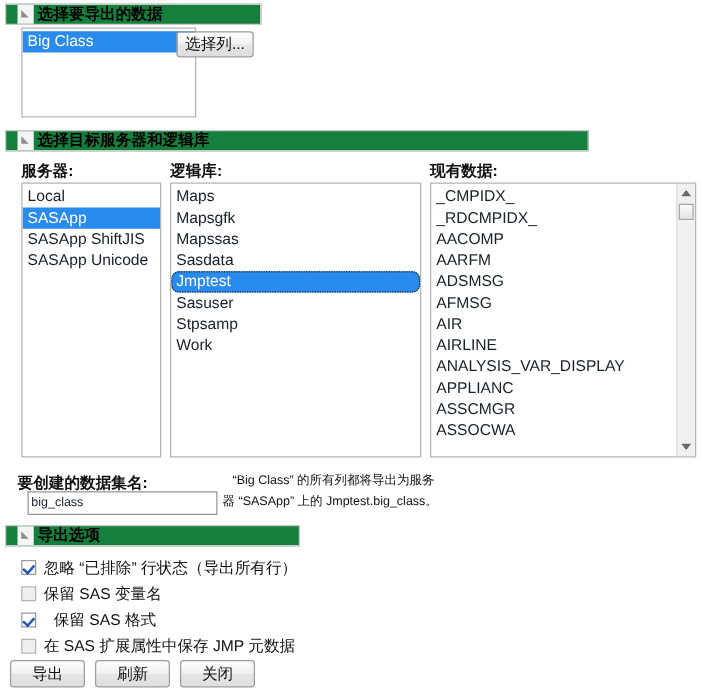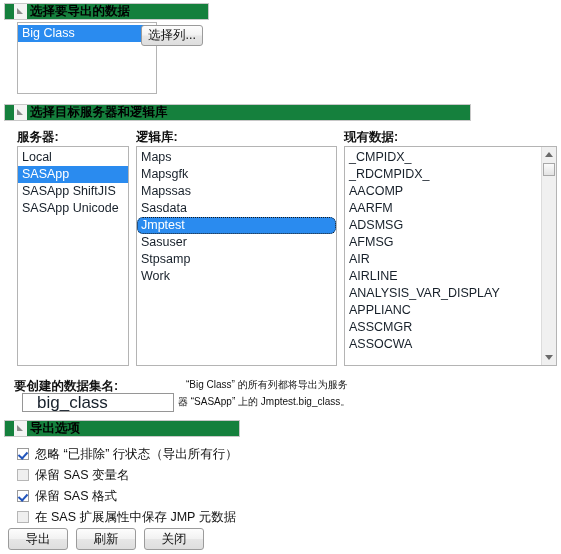--- a/index.html
+++ b/index.html
@@ -108,24 +108,24 @@
     white-space: nowrap;
     position: absolute;
     font-family: "Liberation Sans", "DejaVu Sans", sans-serif;
   }
 
   
   .textinput {
     background: #ffffff;
     border: 1px solid #969696;
     box-sizing: border-box;
-    font-size: 17px;
+    font-size: 10px;
     font-family: "Liberation Sans", "DejaVu Sans", sans-serif;
     color: #16202b;
-    padding: 0 14px;
+    padding: 0 2px;
     position: absolute;
     outline: none;
   }
 
   
   .desc {
     position: absolute;
     font-size: 10px;
     line-height: 17px;
     color: #111111;
@@ -295,21 +295,21 @@
 </div>
 
 <div class="check-row" style="left:17px; top:446px;">
   <span class="cbox checked"></span>
   <span class="check-label">忽略 “已排除” 行状态（导出所有行）</span>
 </div>
 <div class="check-row" style="left:17px; top:467px;">
   <span class="cbox unchecked"></span>
   <span class="check-label">保留 SAS 变量名</span>
 </div>
-<div class="check-row" style="left:17px; top:488px;">
+<div class="check-row" style="left:17px; top:488px;gap:8px;">
   <span class="cbox checked"></span>
   <span class="check-label">保留 SAS 格式</span>
 </div>
 <div class="check-row" style="left:17px; top:509px;">
   <span class="cbox unchecked"></span>
   <span class="check-label">在 SAS 扩展属性中保存 JMP 元数据</span>
 </div>
 
 <button class="btn" style="left:8px; top:528px; width:60px; height:22px;">导出</button>
 <button class="btn" style="left:76px; top:528px; width:60px; height:22px;">刷新</button>

